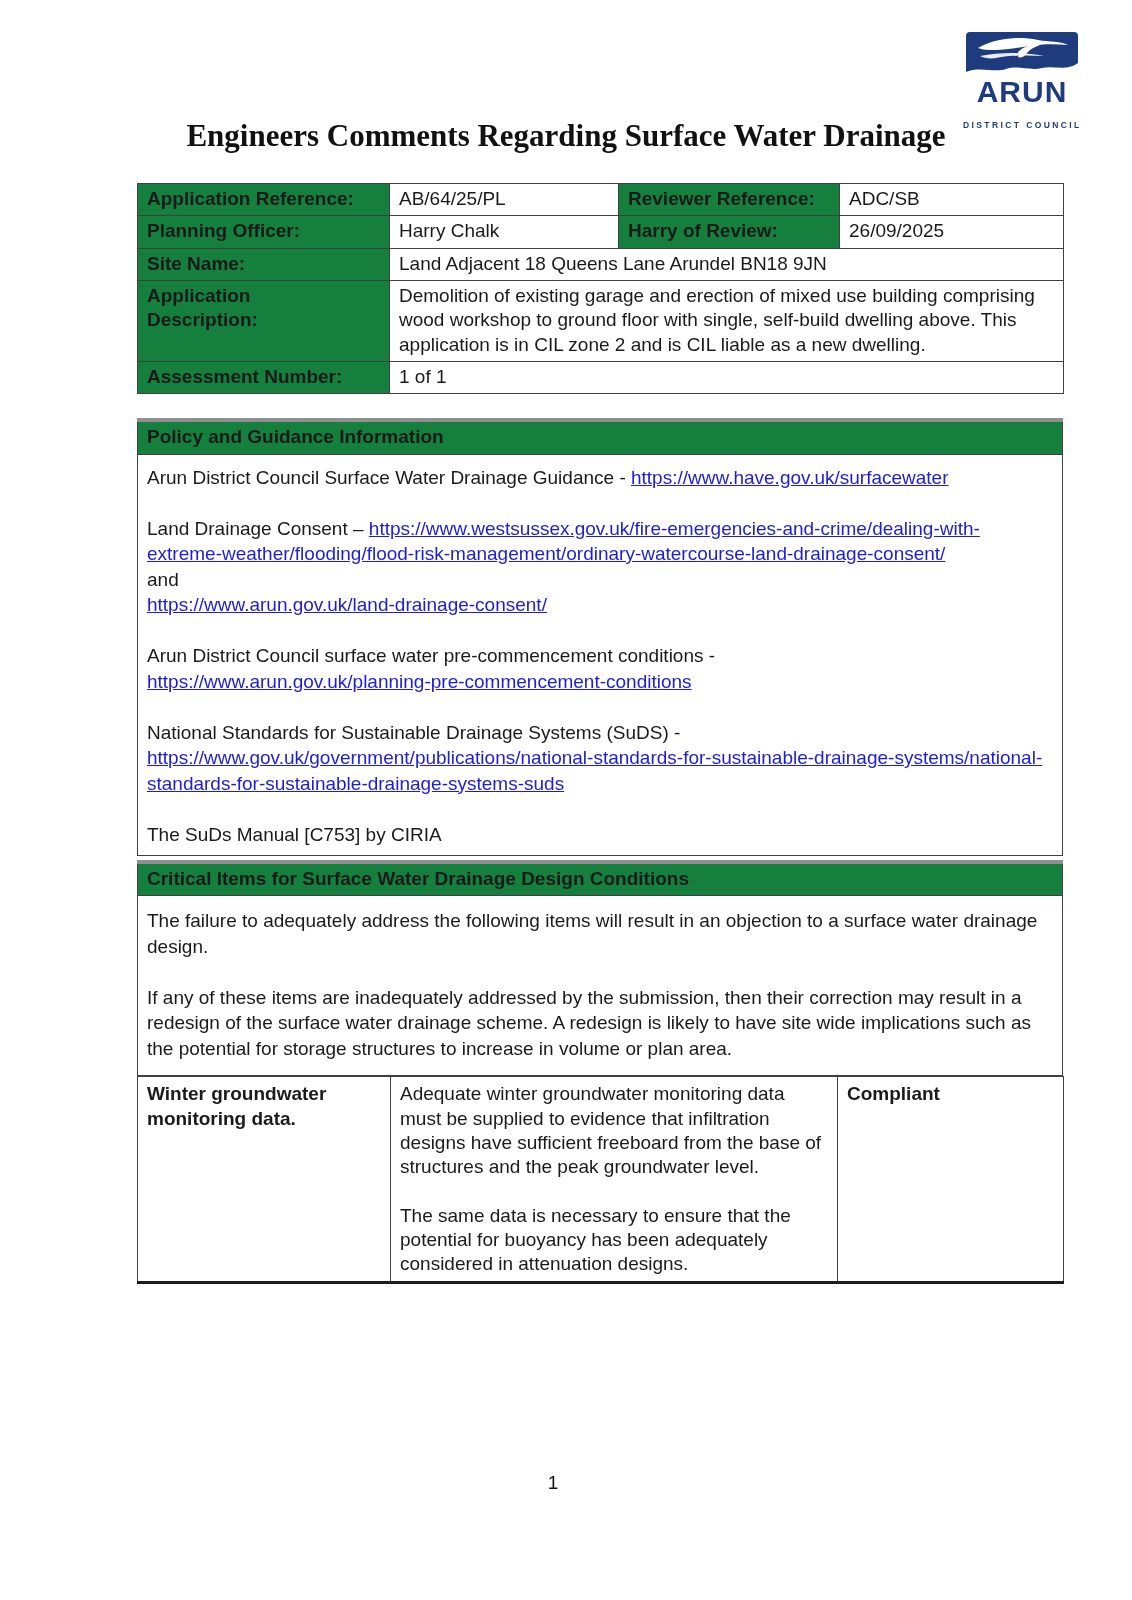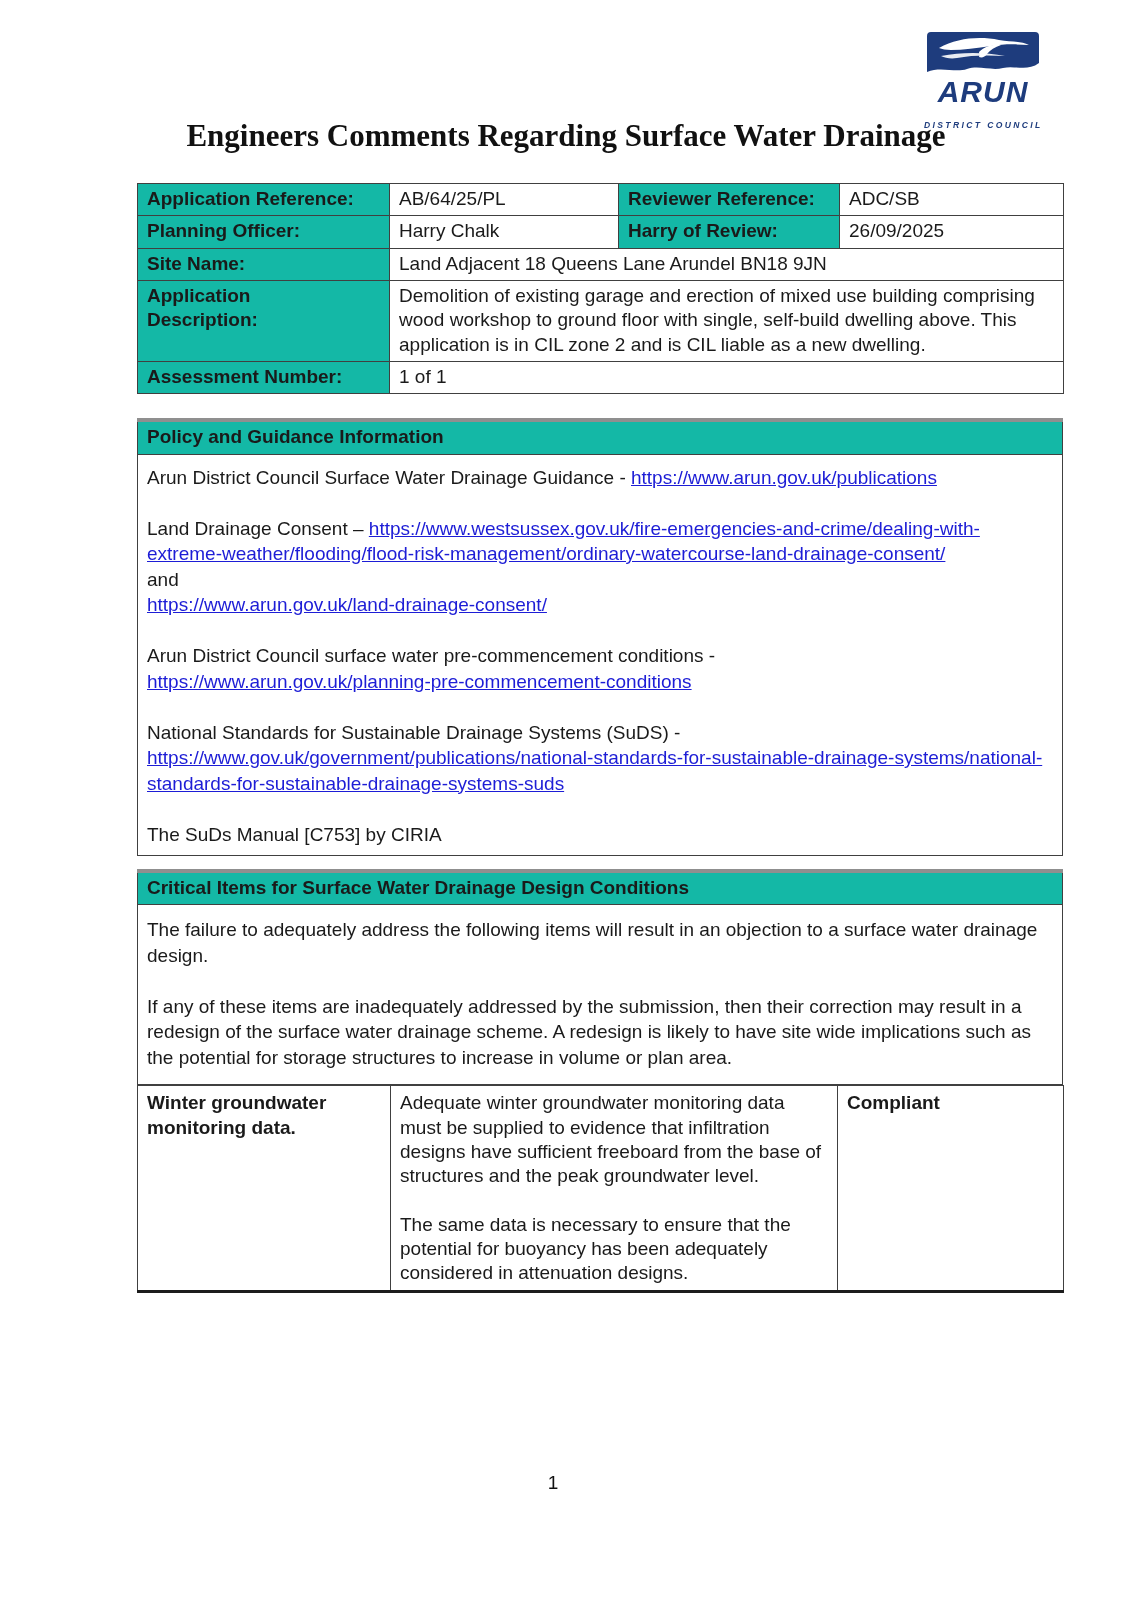--- a/index.html
+++ b/index.html
@@ -8,23 +8,22 @@
     width: 1132px; height: 1600px;
     font-family: "Liberation Sans", sans-serif;
     color: #1a1a1a;
     position: relative;
     overflow: hidden;
   }
   .page { position: relative; width: 1132px; height: 1600px; }
 
   
   .logo {
-    position: absolute; top: 32px; left: 924px; width: 118px;
+    position: absolute; top: 32px; left: 963px; width: 118px;
     text-align: center;
-    font-style: italic;
   }
   .logo-mark { display: block; width: 112px; height: 44px; margin: 0 auto; }
   .logo-name {
     font-weight: bold; font-size: 30px; letter-spacing: 1px;
     color: #1e3c7d; line-height: 1.0; margin-top: 1px;
   }
   .logo-sub {
     font-size: 8.5px; letter-spacing: 2.4px; font-weight: bold;
     color: #1e3c7d; margin-top: 13px; white-space: nowrap;
   }
@@ -41,21 +40,21 @@
   
   .sect { margin-left: 137px; width: 926px; }
   table { border-collapse: collapse; width: 100%; table-layout: fixed; }
   td {
     border: 1px solid #404040;
     font-size: 19px; line-height: 1.28;
     padding: 3px 9px 4px 9px;
     vertical-align: top;
     word-wrap: break-word;
   }
-  .blue { background: #14b8a6; font-weight: bold; }
+  .blue { background: #15803d; font-weight: bold; }
   .bold { font-weight: bold; }
   .graytop { border-top: 4px solid #8f8f8f; }
 
   .info-table { margin-top: 29px; }
   .info-table td { height: 28px; }
   .info-table .desc-cell { height: auto; }
   .label-narrow { display: inline-block; max-width: 150px; }
 
   
   .policy { margin-top: 24px; }
@@ -66,21 +65,21 @@
   a.link {
     color: #1d1dd6; text-decoration: underline; cursor: pointer;
     word-wrap: break-word;
   }
 
   
   .response { margin-top: 36px; }
   .response td { height: 42px; padding-top: 6px; }
 
   
-  .critical { margin-top: 13px; }
+  .critical { margin-top: 4px; }
   .critical .hdr td { height: 28px; }
   .critical-body { padding: 12px 9px 14px 9px; }
   .critical-body p { font-size: 19px; line-height: 25.5px; }
   .critical-body p.gap { height: 25.5px; }
 
   .crit-table td.cell { padding-top: 5px; }
   .crit-table .hdr td { height: 29px; }
   .crit-table { border-bottom: 3px solid #1c1c1c; }
   .reason-gap { height: 24px; }
   .crit-row td { height: 179px; }
@@ -144,21 +143,21 @@
   </tbody>
     </table>
 
   <table class="sect policy graytop">
     <tbody>
         <tr class="hdr">
       <td class="blue">Policy and Guidance Information</td>
     </tr>
     <tr>
       <td class="policy-body">
-        <p><span>Arun District Council Surface Water Drainage Guidance - </span><a class="link">https://www.arun.gov.uk/publications</a></p>
+        <p><span>Arun District Council Surface Water Drainage Guidance - </span><a class="link">https://www.have.gov.uk/surfacewater</a></p>
         <p class="gap"></p>
         <p><span>Land Drainage Consent – </span><a class="link">https://www.westsussex.gov.uk/fire-emergencies-and-crime/dealing-with-extreme-weather/flooding/flood-risk-management/ordinary-watercourse-land-drainage-consent/</a></p>
         <p>and</p>
         <p><a class="link">https://www.arun.gov.uk/land-drainage-consent/</a></p>
         <p class="gap"></p>
         <p>Arun District Council surface water pre-commencement conditions -</p>
         <p><a class="link">https://www.arun.gov.uk/planning-pre-commencement-conditions</a></p>
         <p class="gap"></p>
         <p>National Standards for Sustainable Drainage Systems (SuDS) -</p>
         <p><a class="link">https://www.gov.uk/government/publications/national-standards-for-sustainable-drainage-systems/national-standards-for-sustainable-drainage-systems-suds</a></p>

